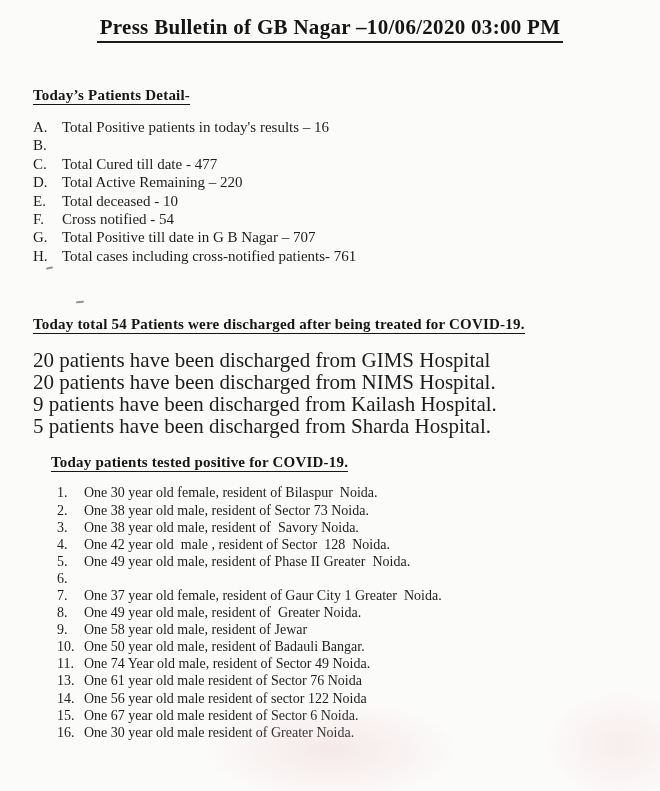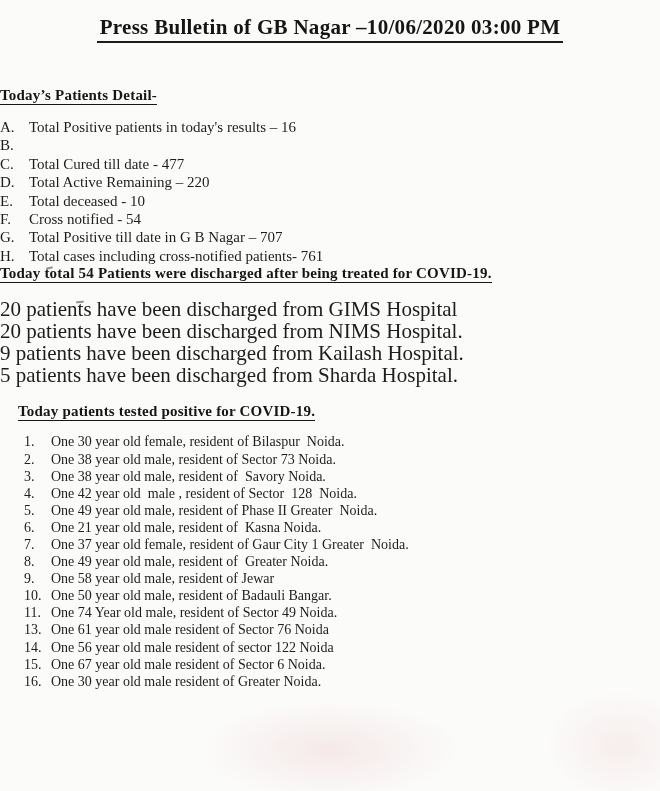--- a/index.html
+++ b/index.html
@@ -13,30 +13,30 @@
 
   .title-row { text-align:center; padding-top:15px; }
   .title {
     display:inline-block;
     font-size:21px; font-weight:bold; letter-spacing:0.3px;
     border-bottom:2.5px solid #1d1d1d;
     padding:0 3px 1px 3px;
     color:#151515;
   }
 
-  .content { padding-right:28px; }
+  .content { padding-left:33px; padding-right:28px; }
 
   .heading { font-size:15px; font-weight:bold; color:#161616; }
   .heading .u {
     border-bottom:1.6px solid #161616;
     padding-bottom:1px;
     letter-spacing:0.2px;
   }
   .heading-detail   { margin-top:44px; }
-  .heading-disch    { }
+  .heading-disch    { margin-top:51px; }
   .heading-positive { margin-top:17px; margin-left:18px; }
 
   .lettered-list { margin-top:14px; }
   .l-row { display:flex; font-size:15px; line-height:18.4px; }
   .l-row .marker { flex:0 0 29px; }
 
   .hospital-lines { margin-top:17px; }
   .h-line { font-size:21px; line-height:21.8px; }
 
   .numbered-list { margin-top:13px; margin-left:24px; }
@@ -144,21 +144,20 @@
       <div class="n-row">
           <span class="marker">4.</span>
           <span class="txt">One 42 year old  male , resident of Sector  128  Noida.</span>
         </div>
       <div class="n-row">
           <span class="marker">5.</span>
           <span class="txt">One 49 year old male, resident of Phase II Greater  Noida.</span>
         </div>
       <div class="n-row">
           <span class="marker">6.</span>
-          <span class="txt">One 21 year old male, resident of  Kasna Noida.</span>
         </div>
       <div class="n-row">
           <span class="marker">7.</span>
           <span class="txt">One 37 year old female, resident of Gaur City 1 Greater  Noida.</span>
         </div>
       <div class="n-row">
           <span class="marker">8.</span>
           <span class="txt">One 49 year old male, resident of  Greater Noida.</span>
         </div>
       <div class="n-row">

